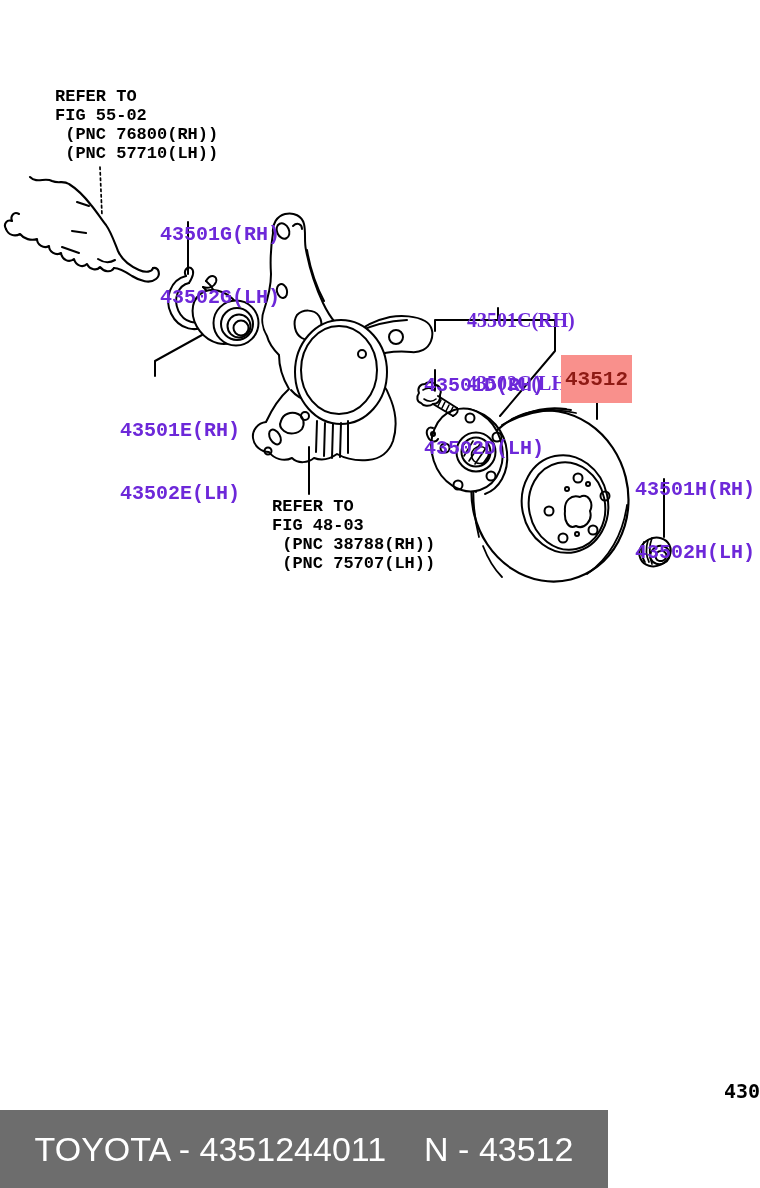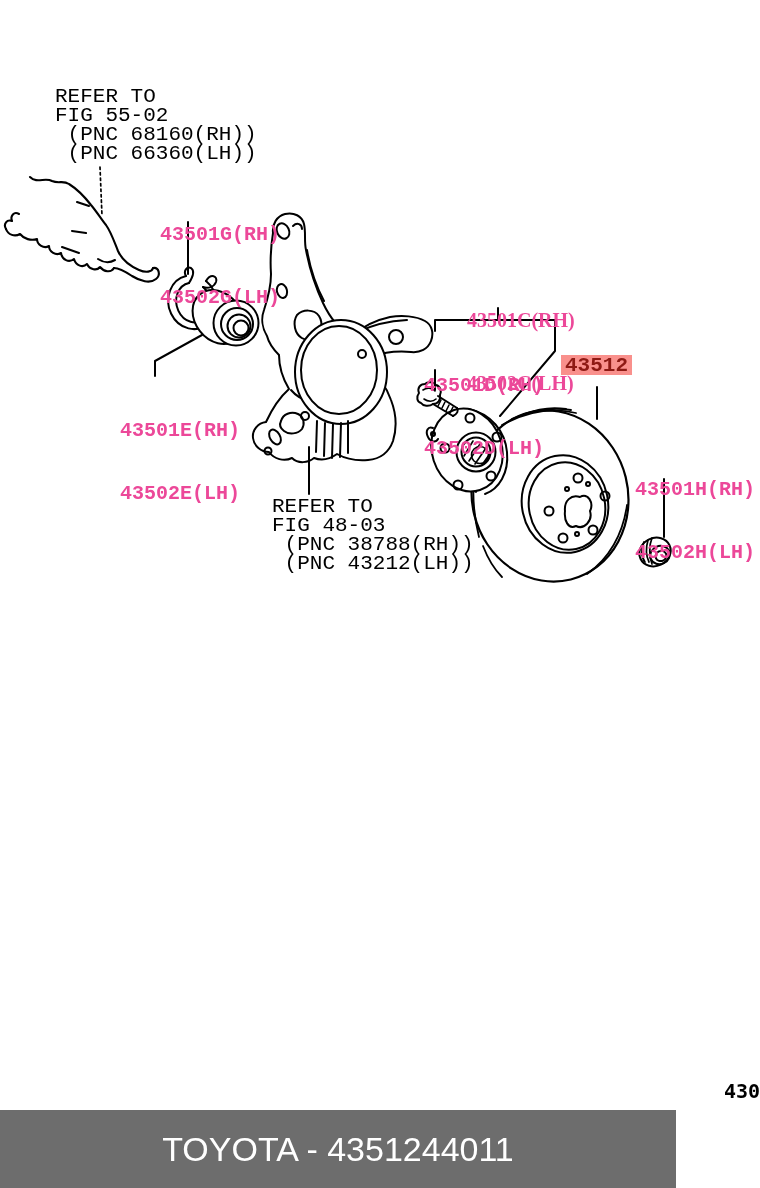--- a/index.html
+++ b/index.html
@@ -2,44 +2,44 @@
 <html><head>
 <meta charset="utf-8">
 <style>
   html,body{margin:0;padding:0;}
   body{
     width:760px;height:1188px;position:relative;background:#ffffff;overflow:hidden;
     font-family:"Liberation Mono","DejaVu Sans Mono",monospace;
   }
   #drawing{position:absolute;left:0;top:0;}
   .refer{
-    position:absolute;font-weight:400;font-size:21px;line-height:19px;color:#000;
+    position:absolute;font-weight:700;font-size:17px;line-height:19px;color:#000;
   }
   .refer div{white-space:pre;}
   #refer-1{left:55px;top:87px;}
   #refer-2{left:272px;top:497px;}
   .plabel{
-    position:absolute;font-weight:700;font-size:20px;line-height:21px;color:#ec4899;white-space:pre;
+    position:absolute;font-weight:700;font-size:20px;line-height:21px;color:#6d28d9;white-space:pre;
   }
   #lbl-g{left:160px;top:182px;}
   #lbl-c{left:467px;top:268px;font-family:Liberation Serif, serif;}
   #lbl-d{left:424px;top:333px;}
   #lbl-e{left:120px;top:378px;}
   #lbl-h{left:635px;top:437px;}
   #highlight{
-    position:absolute;left:561px;top:355px;width:71px;height:20px;
+    position:absolute;left:561px;top:355px;width:71px;height:48px;
     background:#f9908c;color:#8e1a14;font-weight:700;font-size:21px;
     display:flex;align-items:center;justify-content:center;
   }
   #drawing-code{
     position:absolute;left:688px;top:1079px;font-weight:700;font-size:20px;color:#000;
     font-family:"DejaVu Sans Mono","Liberation Mono",monospace;letter-spacing:0px;margin-left:36px;
   }
   #footer{
-    position:absolute;left:0;top:1110px;width:676px;height:78px;background:#6d6d6d;
+    position:absolute;left:0;top:1110px;width:608px;height:78px;background:#6d6d6d;
     display:flex;align-items:center;justify-content:center;gap:38px;
     font-family:"Liberation Sans","DejaVu Sans",sans-serif;
     font-size:34px;color:#ffffff;font-weight:400;
   }
 </style>
 </head>
 <body>
 
 <svg id="drawing" width="760" height="1110" viewBox="0 0 760 1110" fill="none" stroke="#000" stroke-width="2" stroke-linecap="round" stroke-linejoin="round">
 
@@ -168,28 +168,28 @@
     <path d="M188,222 L188,274"></path>
     <path d="M498,308 L498,320 M435,320 L555,320 M435,320 L435,331 M435,370 L435,390 M555,320 L555,351 L500,416"></path>
     <path d="M597,387 L597,419"></path>
     <path d="M664,479 L664,537"></path>
   </g>
 </svg>
 
 <div class="refer" id="refer-1">
   <div>REFER TO</div>
   <div>FIG 55-02</div>
-  <div> (PNC 68160(RH))</div>
-  <div> (PNC 66360(LH))</div>
+  <div> (PNC 76800(RH))</div>
+  <div> (PNC 57710(LH))</div>
 </div>
 <div class="refer" id="refer-2">
   <div>REFER TO</div>
   <div>FIG 48-03</div>
   <div> (PNC 38788(RH))</div>
-  <div> (PNC 43212(LH))</div>
+  <div> (PNC 75707(LH))</div>
 </div>
 
 <div class="plabel" id="lbl-g">
   <div>43501G(RH)</div>
   <div>43502G(LH)</div>
 </div>
 <div class="plabel" id="lbl-c">
   <div>43501C(RH)</div>
   <div>43502C(LH)</div>
 </div>
@@ -205,13 +205,14 @@
   <div>43501H(RH)</div>
   <div>43502H(LH)</div>
 </div>
 
 <div id="highlight">43512</div>
 
 <div id="drawing-code">430945B</div>
 
 <div id="footer">
   <span>TOYOTA - 4351244011</span>
+  <span>N - 43512</span>
 </div>
 
 </body></html>

